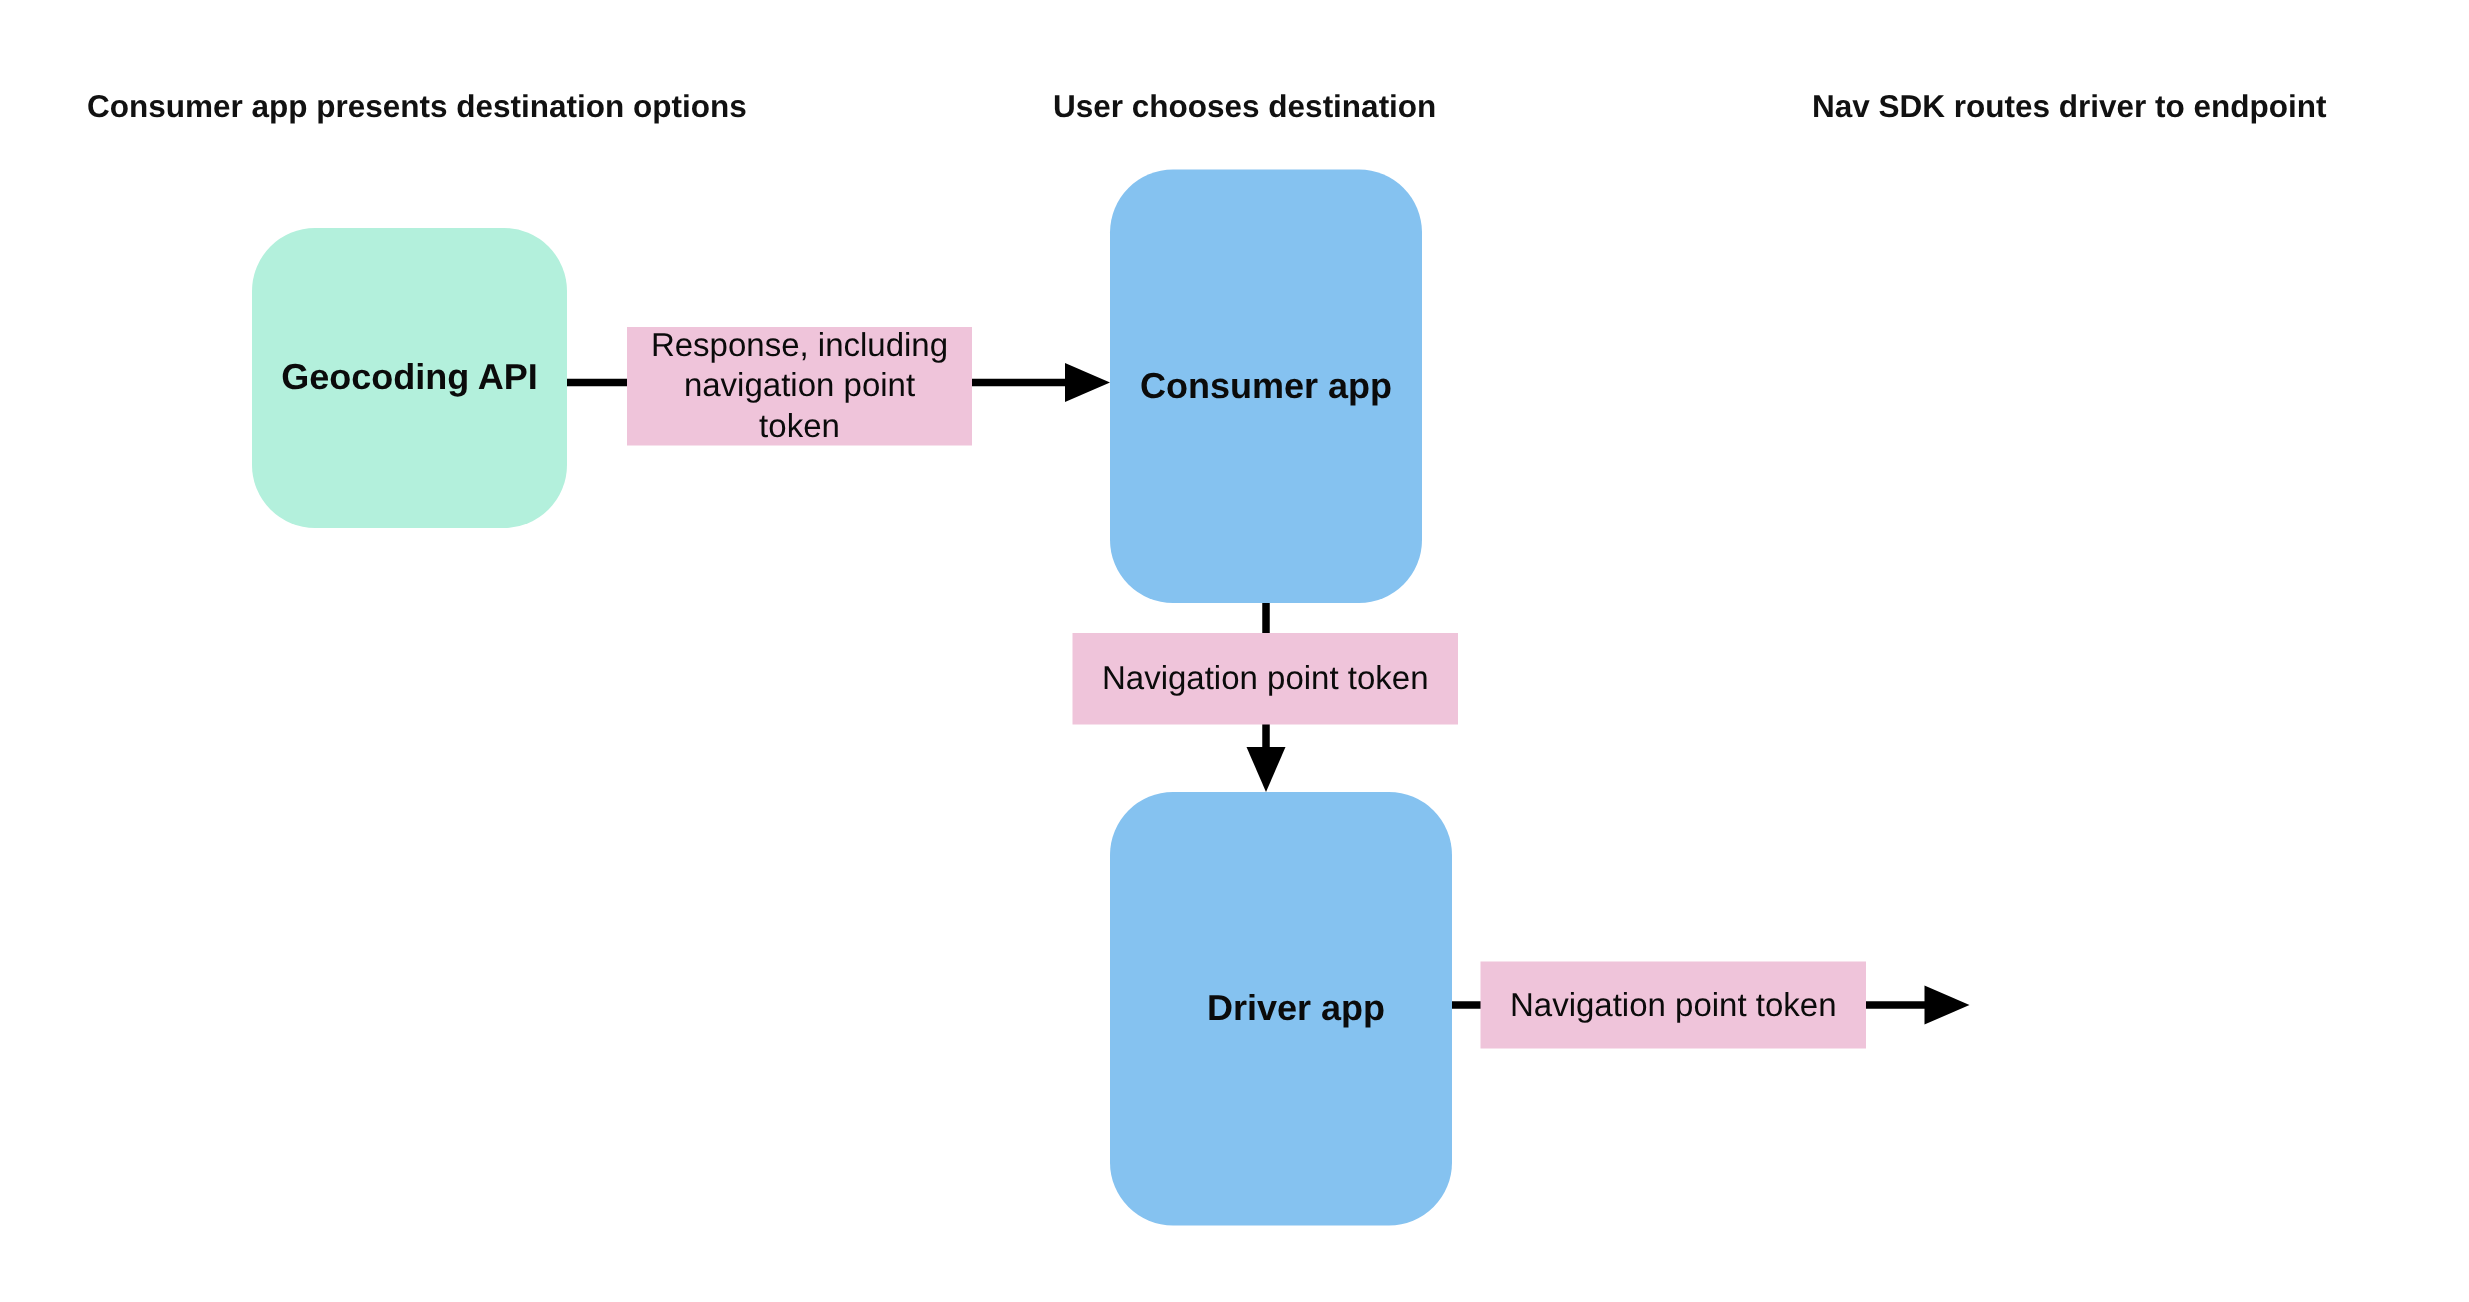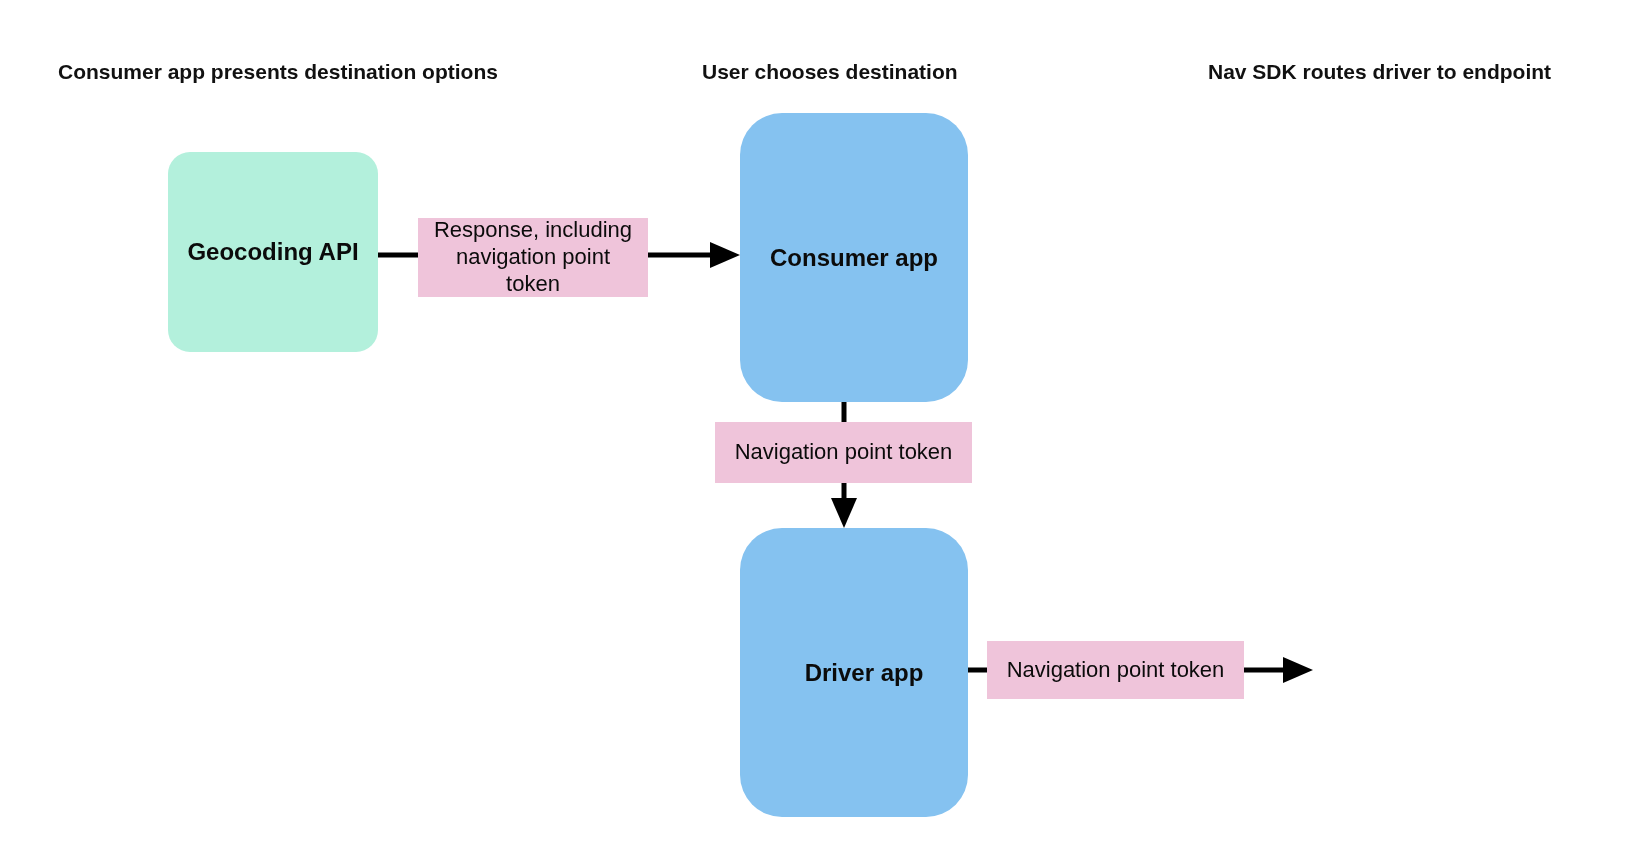--- a/index.html
+++ b/index.html
@@ -32,21 +32,21 @@
     border-radius: 42px;
     display: flex;
     align-items: center;
     justify-content: center;
     font-size: 24px;
     font-weight: 700;
     color: #0b0b0b;
     text-align: center;
   }
   .node-geocoding { left: 168px; top: 152px; width: 210px; height: 200px; }
-  .node-consumer  { left: 740px; top: 113px; width: 228px; height: 289px; }
+  .node-consumer  { left: 740px; top: 113px; width: 208px; height: 289px; }
   .node-driver    { left: 740px; top: 528px; width: 208px; height: 289px; }
   .node-navsdk    { left: 1313px; top: 567px; width: 210px; height: 201px; }
 
   .edge-label {
     position: absolute;
     display: flex;
     align-items: center;
     justify-content: center;
     text-align: center;
     font-size: 22px;
@@ -86,21 +86,21 @@
     <g>
       <line x1="948" y1="670" x2="1287" y2="670" stroke="#000000" stroke-width="5"></line>
       <polygon points="1313,670 1283,657 1283,683" fill="#000000"></polygon>
     </g>
   </svg>
 
   <div class="phase-header h1">Consumer app presents destination options</div>
   <div class="phase-header h2">User chooses destination</div>
   <div class="phase-header h3">Nav SDK routes driver to endpoint</div>
 
-  <div class="node node-geocoding" style="background-color: rgb(179, 240, 220); border-radius: 22px;">Geocoding API</div>
+  <div class="node node-geocoding" style="background-color: rgb(179, 240, 220);">Geocoding API</div>
   <div class="node node-consumer" style="background-color: rgb(133, 194, 240);">Consumer app</div>
   <div class="node node-driver" style="background-color: rgb(133, 194, 240); padding-left: 20px;">Driver app</div>
 
   <div class="edge-label edge-label-1" style="background-color: rgb(239, 196, 218);">Response, including navigation point token</div>
   <div class="edge-label edge-label-2" style="background-color: rgb(239, 196, 218);">Navigation point token</div>
   <div class="edge-label edge-label-3" style="background-color: rgb(239, 196, 218);">Navigation point token</div>
 
 </div>
 
 </body></html>

